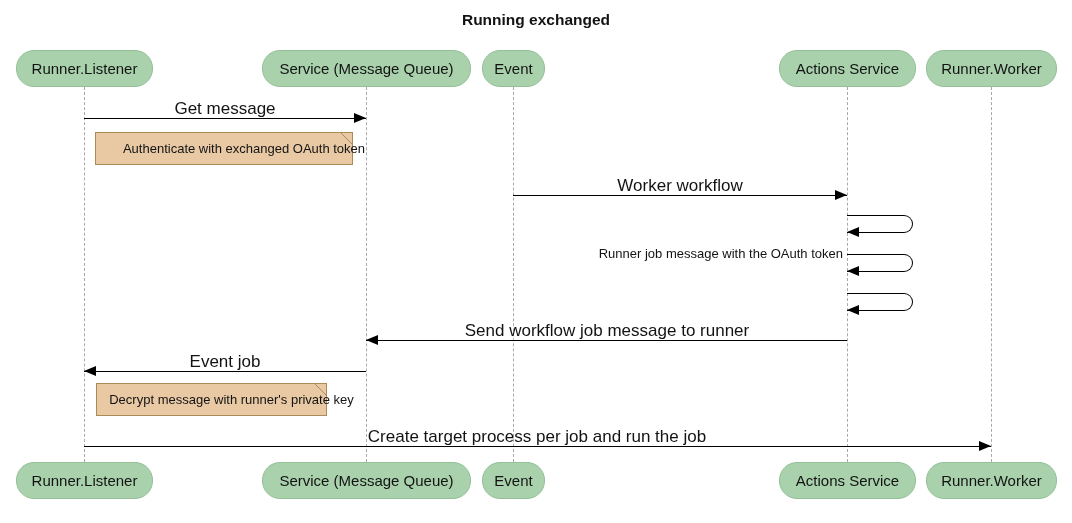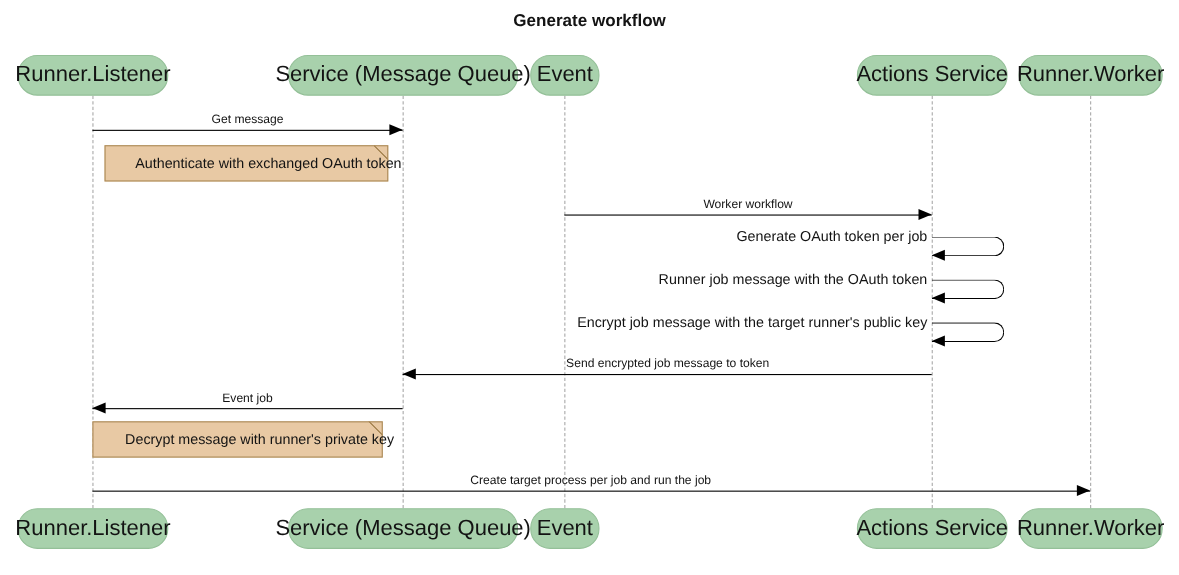--- a/index.html
+++ b/index.html
@@ -28,21 +28,21 @@
   .participant {
     position: absolute;
     height: 37px;
     box-sizing: border-box;
     background: var(--participant-fill, #a8d1ac);
     border: 1px solid var(--participant-border, #94c098);
     border-radius: 18px;
     display: flex;
     align-items: center;
     justify-content: center;
-    font-size: 20px;
+    font-size: 15px;
     white-space: nowrap;
   }
   .lifeline {
     position: absolute;
     top: 87px;
     height: 375px;
     width: 0;
     border-left: 1px dashed var(--lifeline, #a9a9a9);
   }
   .msg-line {
@@ -60,21 +60,21 @@
   .arr-l {
     position: absolute;
     width: 0; height: 0;
     border-top: 5px solid transparent;
     border-bottom: 5px solid transparent;
     border-right: 12px solid var(--message, #000000);
   }
   .msg-label {
     position: absolute;
     transform: translateX(-50%);
-    font-size: 11px;
+    font-size: 17px;
     line-height: 16px;
     white-space: nowrap;
   }
   .loop {
     position: absolute;
     width: 66px;
     height: 18px;
     box-sizing: border-box;
     border: 1.4px solid var(--message, #000000);
     border-left: none;
@@ -110,21 +110,21 @@
       var(--note-border, #ab8a58) calc(50% - 0.7px),
       var(--note-border, #ab8a58) calc(50% + 0.7px),
       transparent calc(50% + 0.7px));
   }
 </style>
 </head>
 <body>
 
 <div class="canvas">
 
-  <div class="title">Generate workflow</div>
+  <div class="title">Running exchanged</div>
 
   <div class="lifeline" style="left:84px"></div>
   <div class="lifeline" style="left:366px"></div>
   <div class="lifeline" style="left:513px"></div>
   <div class="lifeline" style="left:847px"></div>
   <div class="lifeline" style="left:991px"></div>
 
   <div class="participant" style="left:16px;top:50px;width:137px">Runner.Listener</div>
   <div class="participant" style="left:262px;top:50px;width:209px">Service (Message Queue)</div>
   <div class="participant" style="left:482px;top:50px;width:63px">Event</div>
@@ -137,41 +137,39 @@
 
   <div class="note" style="left:95px;top:132px;width:258px;height:33px">
     <span>Authenticate with exchanged OAuth token</span>
     <span class="note-fold"></span>
   </div>
 
   <div class="msg-label" style="left:680px;top:178px">Worker workflow</div>
   <div class="msg-line" style="left:513px;top:195px;width:334px"></div>
   <div class="arr-r" style="left:835px;top:190px"></div>
 
-  <div class="loop-label" style="right:229px;top:207px">Generate OAuth token per job</div>
   <div class="loop" style="left:847px;top:215px"></div>
   <div class="arr-l" style="left:847px;top:227px"></div>
 
   <div class="loop-label" style="right:229px;top:246px">Runner job message with the OAuth token</div>
   <div class="loop" style="left:847px;top:254px"></div>
   <div class="arr-l" style="left:847px;top:266px"></div>
 
-  <div class="loop-label" style="right:229px;top:285px">Encrypt job message with the target runner's public key</div>
   <div class="loop" style="left:847px;top:293px"></div>
   <div class="arr-l" style="left:847px;top:305px"></div>
 
-  <div class="msg-label" style="left:607px;top:323px">Send encrypted job message to token</div>
+  <div class="msg-label" style="left:607px;top:323px">Send workflow job message to runner</div>
   <div class="msg-line" style="left:366px;top:340px;width:481px"></div>
   <div class="arr-l" style="left:366px;top:335px"></div>
 
   <div class="msg-label" style="left:225px;top:354px">Event job</div>
   <div class="msg-line" style="left:84px;top:371px;width:282px"></div>
   <div class="arr-l" style="left:84px;top:366px"></div>
 
-  <div class="note" style="left:84px;top:383px;width:264px;height:33px">
+  <div class="note" style="left:96px;top:383px;width:231px;height:33px">
     <span>Decrypt message with runner's private key</span>
     <span class="note-fold"></span>
   </div>
 
   <div class="msg-label" style="left:537px;top:429px">Create target process per job and run the job</div>
   <div class="msg-line" style="left:84px;top:446px;width:907px"></div>
   <div class="arr-r" style="left:979px;top:441px"></div>
 
   <div class="participant" style="left:16px;top:462px;width:137px">Runner.Listener</div>
   <div class="participant" style="left:262px;top:462px;width:209px">Service (Message Queue)</div>

